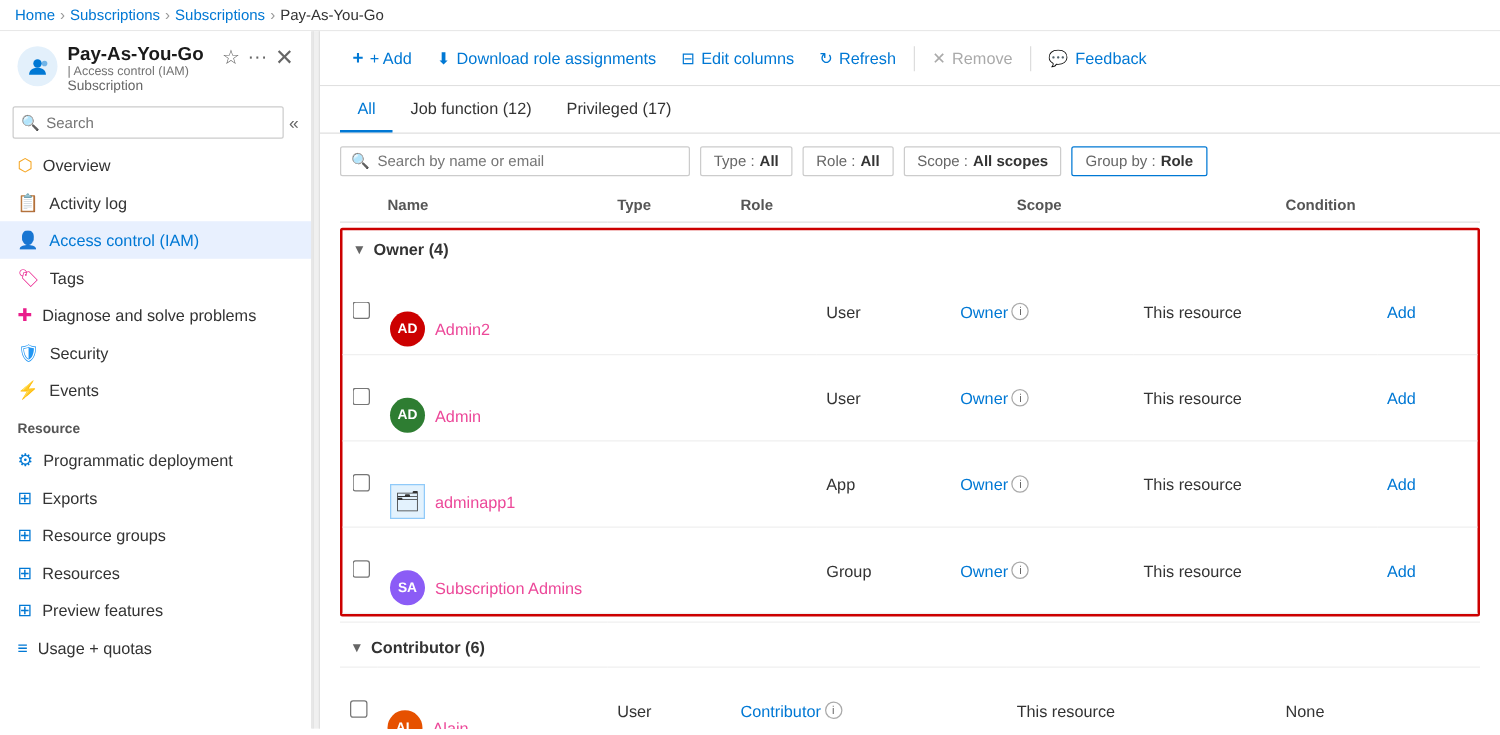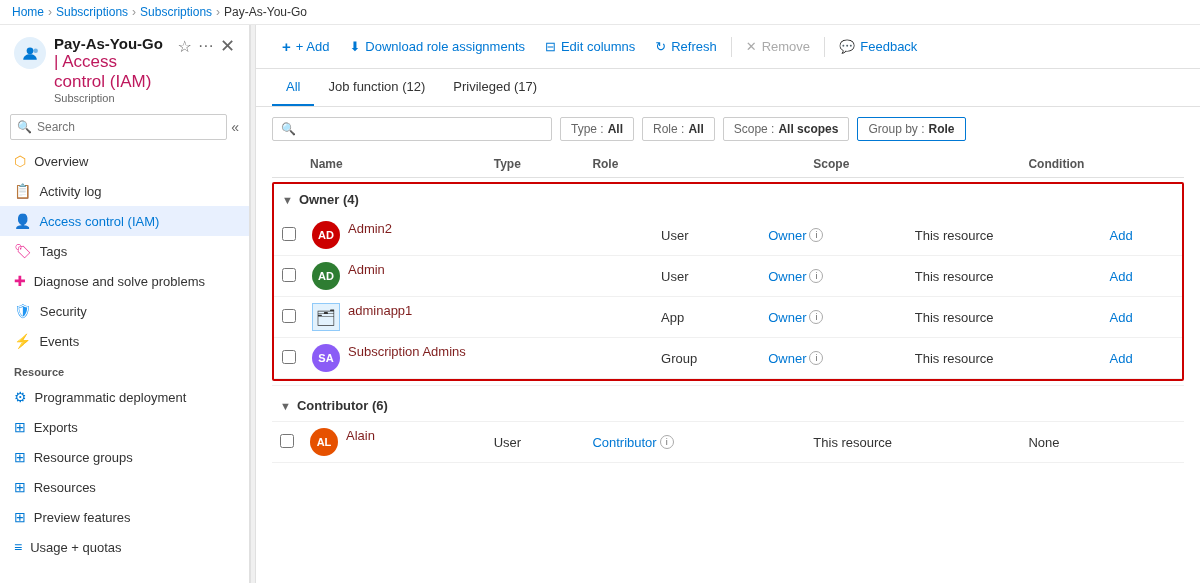--- a/index.html
+++ b/index.html
@@ -38,22 +38,22 @@
     .table { width: 100%; border-collapse: collapse; }
     .table th { text-align: left; padding: 6px 8px; font-size: 12px; font-weight: 600; color: #555; border-bottom: 1px solid #e0e0e0; }
     .table td { padding: 6px 8px; font-size: 13px; border-bottom: 1px solid #f0f0f0; vertical-align: middle; }
 
     .avatar { width: 28px; height: 28px; border-radius: 50%; display: flex; align-items: center; justify-content: center; color: #fff; font-size: 11px; font-weight: 600; flex-shrink: 0; }
     .avatar.red { background: #c00; }
     .avatar.green { background: #2e7d32; }
     .avatar.purple { background: #8b5cf6; }
     .avatar.orange { background: #e65100; }
 
-    .name-cell { display: flex; gap: 8px; }
-    .name-link { color: #7f1d1d; text-decoration: none; }
+    .name-cell { display: flex; align-items: center; gap: 8px; margin-top: 28px; }
+    .name-link { color: #ec4899; text-decoration: none; }
     .role-link { color: #0078d4; display: flex; align-items: center; gap: 3px; }
     .add-link { color: #0078d4; cursor: pointer; }
 
     .checkbox { width: 14px; height: 14px; border: 1px solid #aaa; cursor: pointer; }
 
     .info-icon { display: inline-flex; align-items: center; justify-content: center; width: 14px; height: 14px; border-radius: 50%; border: 1px solid #aaa; font-size: 9px; color: #666; cursor: pointer; }
 
     
     .app-icon { width: 28px; height: 28px; background: #e3f2fd; border: 1px solid #90caf9; display: flex; align-items: center; justify-content: center; font-size: 16px; }
   </style>
@@ -77,21 +77,21 @@
     <div style="display:flex;align-items:flex-start;padding:10px 14px 4px 14px;gap:8px;position:relative;">
       <div style="width:32px;height:32px;background:#e3f0fb;border-radius:50%;display:flex;align-items:center;justify-content:center;flex-shrink:0;margin-top:2px;">
         <svg width="18" height="18" viewBox="0 0 16 16" fill="#0078d4">
             <circle cx="8" cy="6" r="3"></circle>
             <path d="M2 14c0-3.31 2.69-5 6-5s6 1.69 6 5H2z"></path>
             <circle cx="13" cy="6" r="2" fill="#0078d4" opacity="0.5"></circle>
           </svg>
       </div>
       <div>
         <div style="font-size:15px;font-weight:700;color:#1a1a1a;">Pay-As-You-Go</div>
-        <div style="font-size:17px;color:#be185d;font-weight:400;">
+        <div style="font-size:10px;color:#737373;font-weight:400;">
           <span>|</span> <span>Access control (IAM)</span>
         </div>
         <div style="font-size:11px;color:#666;">Subscription</div>
       </div>
       <div style="display:flex;gap:6px;margin-left:auto;align-items:center;">
         <button style="background:none;border:none;cursor:pointer;color:#666;font-size:16px;">☆</button>
         <button style="background:none;border:none;cursor:pointer;color:#666;font-size:16px;">···</button>
         <button style="background:none;border:none;cursor:pointer;color:#666;font-size:18px;">✕</button>
       </div>
     </div>
@@ -195,20 +195,21 @@
 
     <div class="tabs">
       <div class="tab active">All</div>
       <div class="tab">Job function (12)</div>
       <div class="tab">Privileged (17)</div>
     </div>
 
     <div class="filter-row">
       <div class="search-box">
         <span style="color:#666;font-size:12px;">🔍</span>
+        <input type="text" style="border: none; outline: none; font-size: 12px; width: 100%; color: rgb(85, 85, 85);" placeholder="Search by name or email">
       </div>
       <div class="filter-chip">
         <span class="label">Type : </span>
         <span class="value">All</span>
       </div>
       <div class="filter-chip">
         <span class="label">Role : </span>
         <span class="value">All</span>
       </div>
       <div class="filter-chip">

